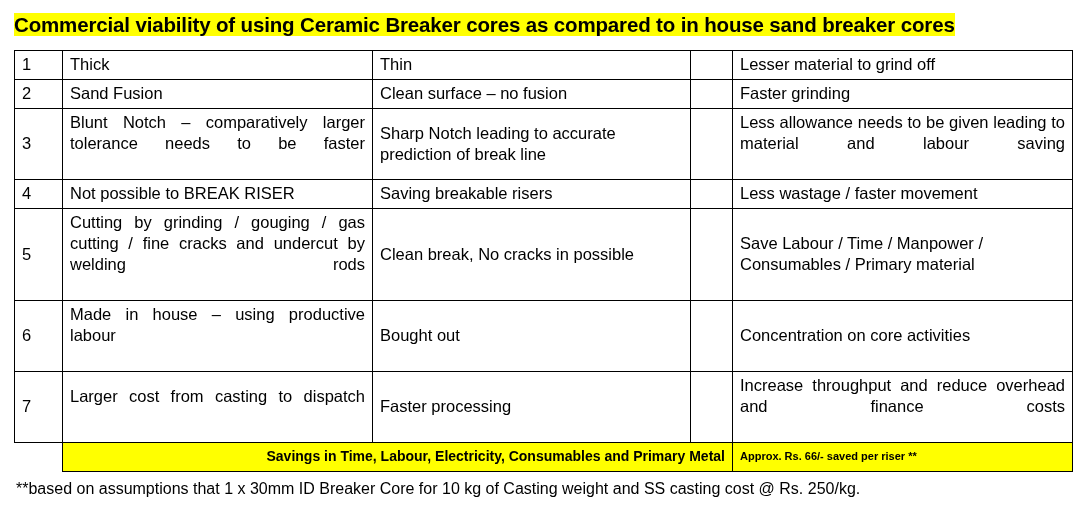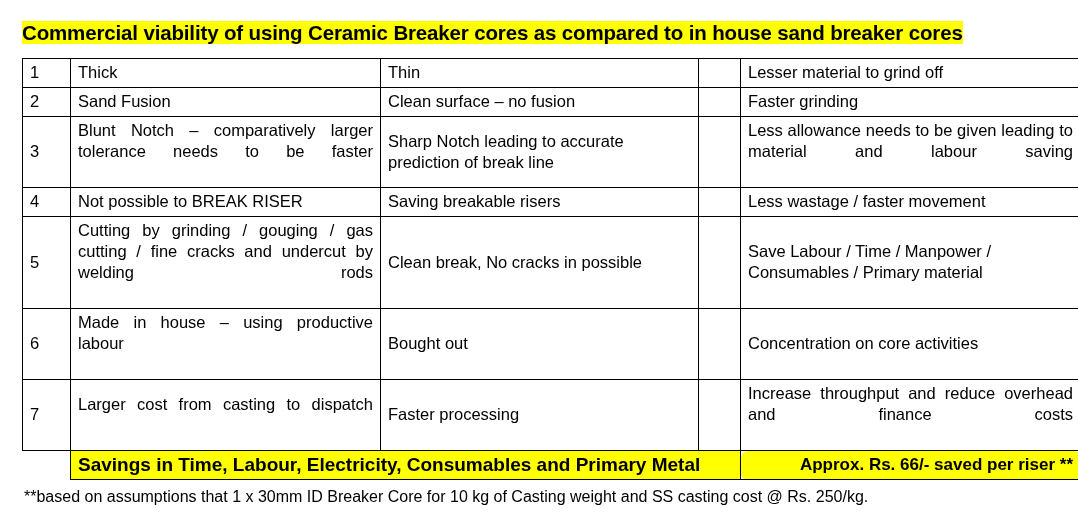--- a/index.html
+++ b/index.html
@@ -12,21 +12,21 @@
     height: 520px;
     font-family: "Liberation Sans", sans-serif;
     color: #000000;
     overflow: hidden;
   }
   .page {
     position: relative;
     width: 1078px;
     height: 520px;
     box-sizing: border-box;
-    padding: 12px;
+    padding: 4px;
   }
   .title-wrap {
     padding: 6px 10px 0 10px;
   }
   .title {
     display: inline;
     background: #ffff00;
     font-size: 20.5px;
     font-weight: bold;
     line-height: 30px;
@@ -68,28 +68,27 @@
     background: #ffff00;
   }
   .footer-row td.blankcell {
     background: #ffffff;
     border-left: none;
     border-right: none;
     border-bottom: none;
     border-top: none;
   }
   .savings {
-    text-align: left;
-    font-size: 19px;
+    text-align: right;
+    font-size: 14px;
     margin-top: 32px;
   }
   .approx {
-    text-align: right;
-    font-size: 17px;
-    border-radius: 7px;
+    text-align: left;
+    font-size: 11px;
   }
   .note {
     margin: 7px 10px 0 12px;
     font-size: 16px;
     line-height: 20px;
   }
   
   .j2 { text-align: justify; }
   .j2::after { content: ""; display: inline-block; width: 100%; }
 </style>

